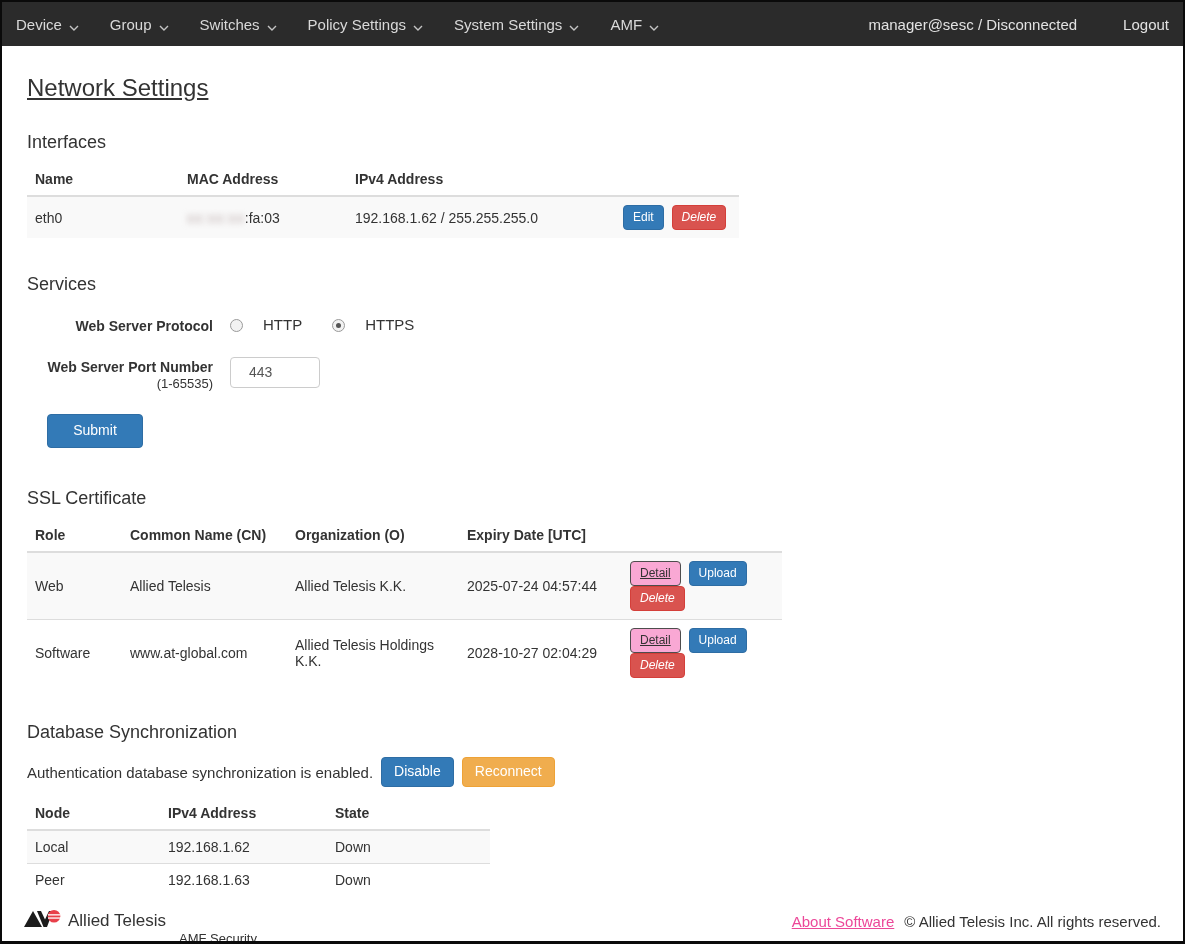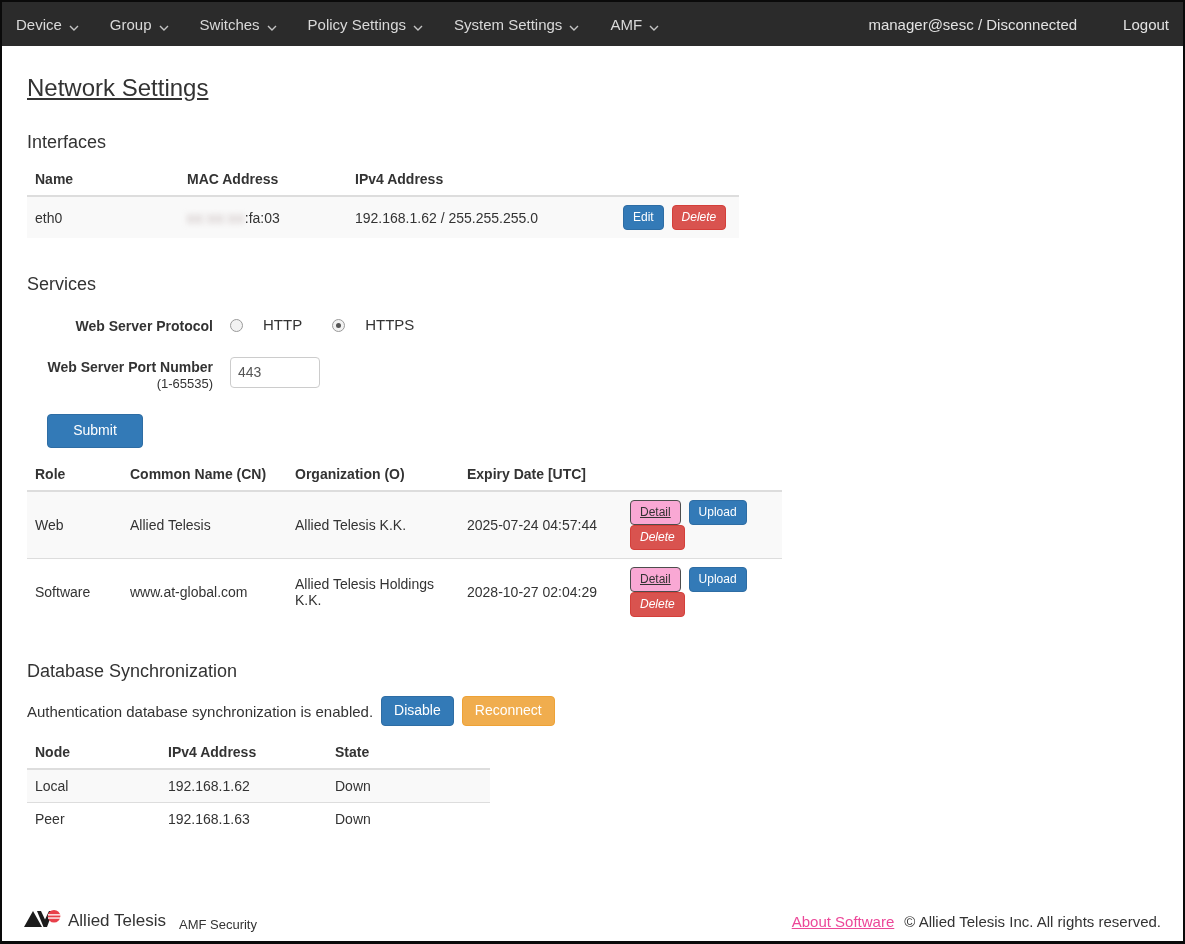--- a/index.html
+++ b/index.html
@@ -92,36 +92,36 @@
     appearance: none; -webkit-appearance: none;
     width: 13px; height: 13px; border: 1px solid #9a9a9a; border-radius: 50%;
     background: #f2f2f2; position: relative; top: 1px; margin-right: 4px; cursor: pointer;
   }
   input[type="radio"]:checked::after {
     content: ""; position: absolute; left: 3px; top: 3px;
     width: 5px; height: 5px; border-radius: 50%; background: #555;
   }
   .port-input {
     width: 90px; height: 31px; border: 1px solid #ccc; border-radius: 4px;
-    padding: 5px 7px; font-size: 14px; color: #555; font-family: inherit;
+    padding: 5px 18px; font-size: 14px; color: #555; font-family: inherit;
   }
   .submit-wrap { margin: 22px 0 10px; }
 
   
   .db-status { display: flex; align-items: center; font-size: 15px; margin: 14px 0 10px; }
   .db-status .btn { margin-left: 8px; }
 
   
   .footer {
     position: absolute; left: 0; right: 0; bottom: 4px;
     display: flex; align-items: center; padding: 0 22px; height: 32px;
   }
   .brand { display: flex; align-items: center; }
   .brand-name { font-size: 17px; color: #333; margin-left: 7px; }
-  .product-name { font-size: 13px; color: #333; margin-left: 13px; position: relative; top: 3px; }
+  .product-name { font-size: 13px; color: #333; margin-left: 13px; position: relative; top: 17px; }
   .footer-right { margin-left: auto; display: flex; align-items: center; font-size: 15px; }
   .about-link { color: #ec4899; text-decoration: underline; cursor: pointer; margin-right: 10px; }
 </style>
 </head>
 <body>
 
 <div class="navbar">
   <span class="nav-item">
     <span>Device</span>
     <span class="chev"><svg width="10" height="6" viewBox="0 0 10 6">
@@ -213,20 +213,21 @@
       <div class="form-sub">(1-65535)</div>
     </div>
     <div class="form-ctrl">
       <input class="port-input" type="text" value="443" style="">
     </div>
   </div>
   <div class="submit-wrap" style="margin-left:20px;">
     <span class="btn btn-primary btn-submit">Submit</span>
   </div>
 
+  <h2 class="section-h" style="margin-top:40px;">SSL Certificate</h2>
   <table class="tbl-ssl">
     <colgroup>
         <col class="c1">
         <col class="c2">
         <col class="c3">
         <col class="c4">
         <col class="c5">
       </colgroup>
     <thead>
       <tr>

